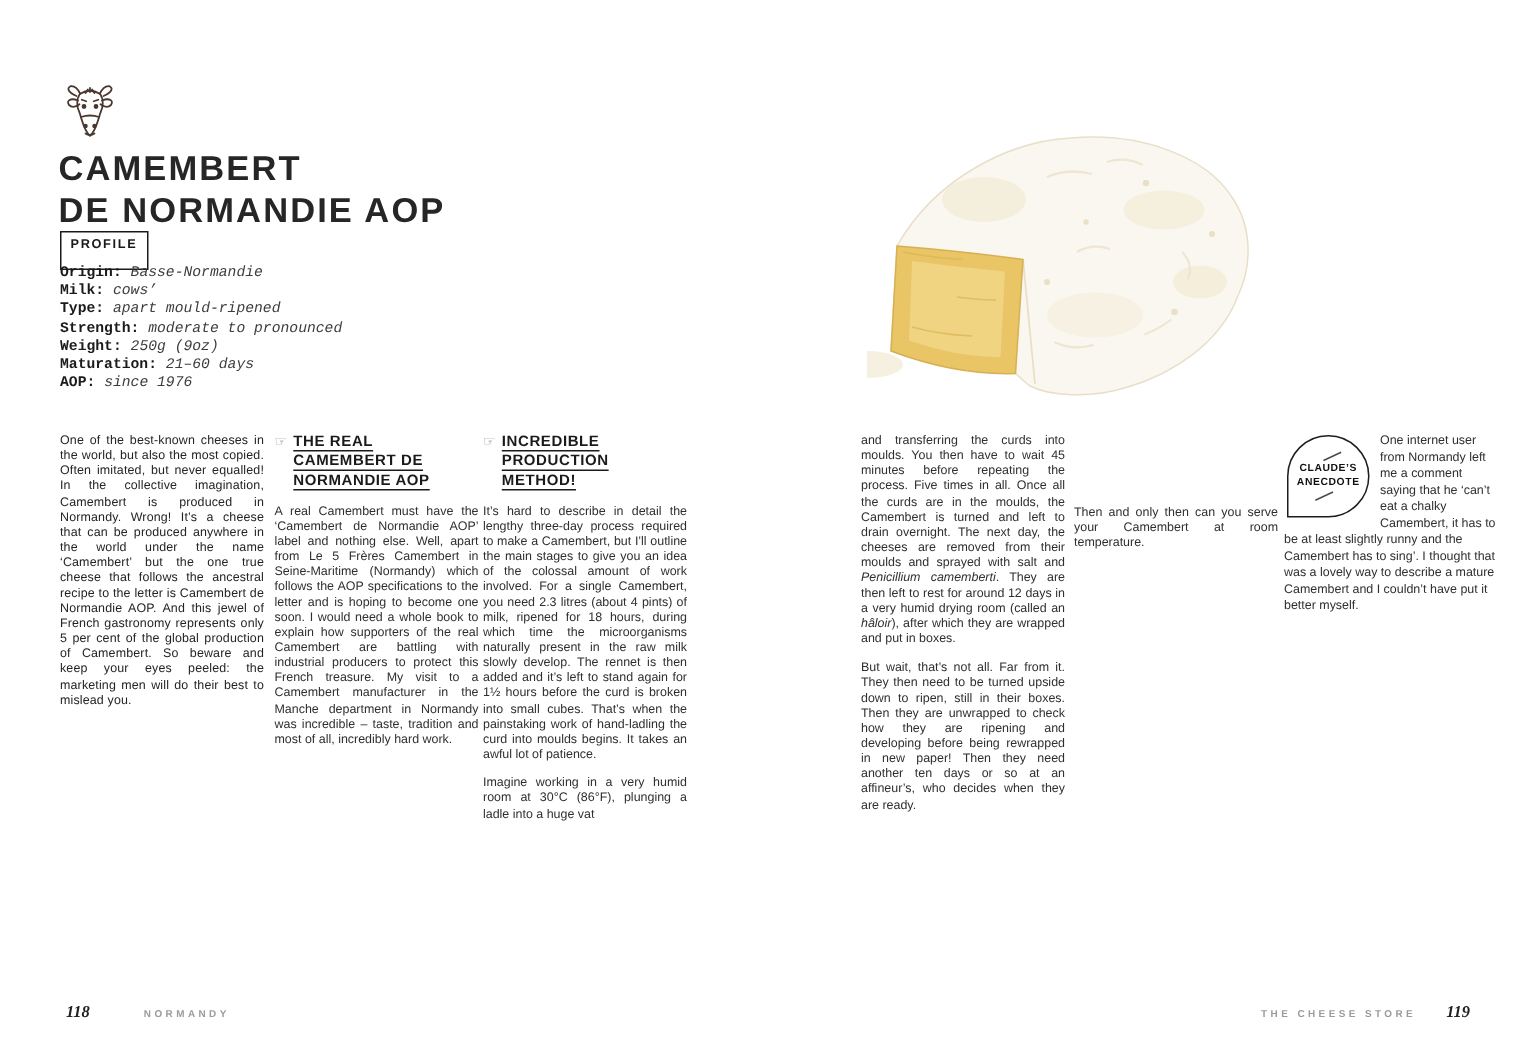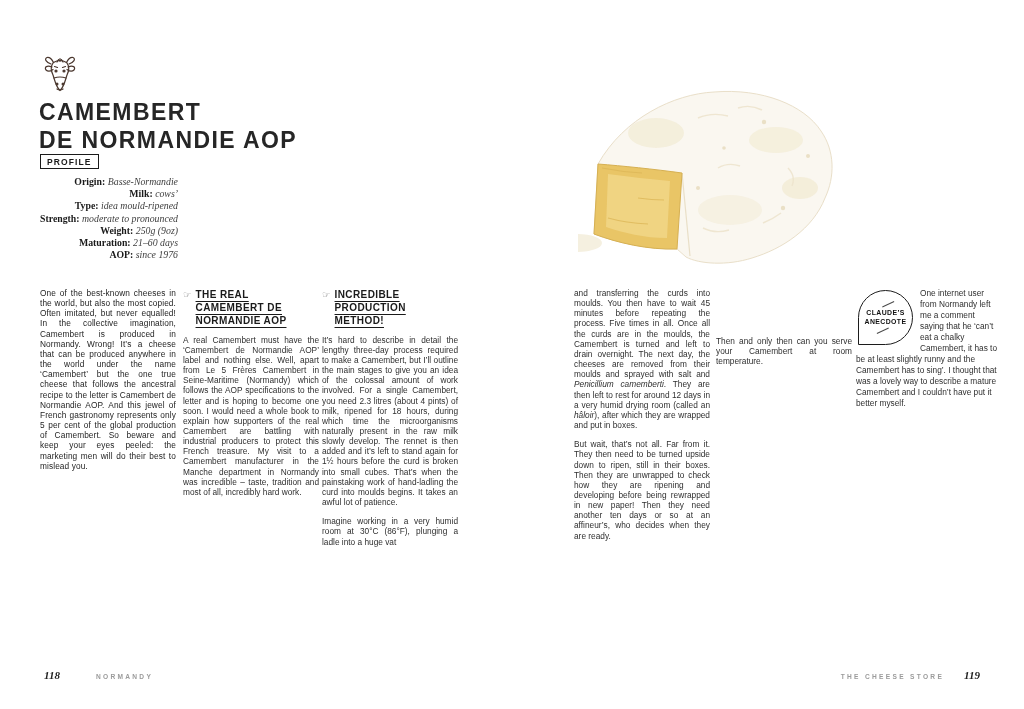--- a/index.html
+++ b/index.html
@@ -4,23 +4,23 @@
 <style>
   html,body{margin:0;padding:0;background:#ffffff;}
   .page{position:relative;width:1024px;height:709px;background:#fff;overflow:hidden;
         font-family:"Liberation Sans",sans-serif;color:#2e2e2e;}
 
   
   .cow-icon{position:absolute;left:40px;top:56px;width:40px;height:44px;}
   .title{position:absolute;left:39px;top:99px;font-size:23px;line-height:27.5px;
          font-weight:600;letter-spacing:1.4px;color:#262626;}
   .profile-tag{position:absolute;left:40px;top:154px;border:1.5px solid #1a1a1a;
-         padding:2px 6px 1px 6px;font-size:8.5px;font-weight:bold;letter-spacing:1.1px;color:#1a1a1a;}
-  .profile-list{position:absolute;left:40px;top:176px;font-family:Liberation Serif, serif;
-         font-size:9.8px;line-height:12.2px;text-align:right;}
+         padding:2px 6px 12px 6px;font-size:8.5px;font-weight:bold;letter-spacing:1.1px;color:#1a1a1a;}
+  .profile-list{position:absolute;left:40px;top:176px;font-family:Liberation Mono, monospace;
+         font-size:9.8px;line-height:12.2px;}
   .profile-row .lbl{font-weight:bold;color:#1a1a1a;}
   .profile-row .val{font-style:italic;color:#3d3d3d;}
 
   
   .col{position:absolute;top:288px;width:136px;font-size:8.3px;line-height:10.15px;
        text-align:justify;color:#2f2f2f;}
   .col p{margin:0 0 9px 0;}
   .col em{font-style:italic;}
   .col-intro{left:40px;font-weight:normal;color:#242424;letter-spacing:0.1px;}
   .col-2{left:183px;}
@@ -80,21 +80,21 @@
 
   <div class="title">
     <div>CAMEMBERT</div>
     <div>DE NORMANDIE AOP</div>
   </div>
 
   <div class="profile-tag">PROFILE</div>
   <div class="profile-list">
     <div class="profile-row"><span class="lbl">Origin:</span> <span class="val">Basse-Normandie</span></div>
     <div class="profile-row"><span class="lbl">Milk:</span> <span class="val">cows’</span></div>
-    <div class="profile-row"><span class="lbl">Type:</span> <span class="val">idea mould-ripened</span></div>
+    <div class="profile-row"><span class="lbl">Type:</span> <span class="val">apart mould-ripened</span></div>
     <div class="profile-row"><span class="lbl">Strength:</span> <span class="val">moderate to pronounced</span></div>
     <div class="profile-row"><span class="lbl">Weight:</span> <span class="val">250g (9oz)</span></div>
     <div class="profile-row"><span class="lbl">Maturation:</span> <span class="val">21–60 days</span></div>
     <div class="profile-row"><span class="lbl">AOP:</span> <span class="val">since 1976</span></div>
   </div>
 
   <svg class="cheese" viewBox="0 0 266 192">
 
     <path d="M20,86 C46,40 96,16 136,14 C184,10 226,27 243,53 C257,73 257,99 247,120
              C235,151 204,171 174,180 C149,188 121,186 108,179 L99,171

